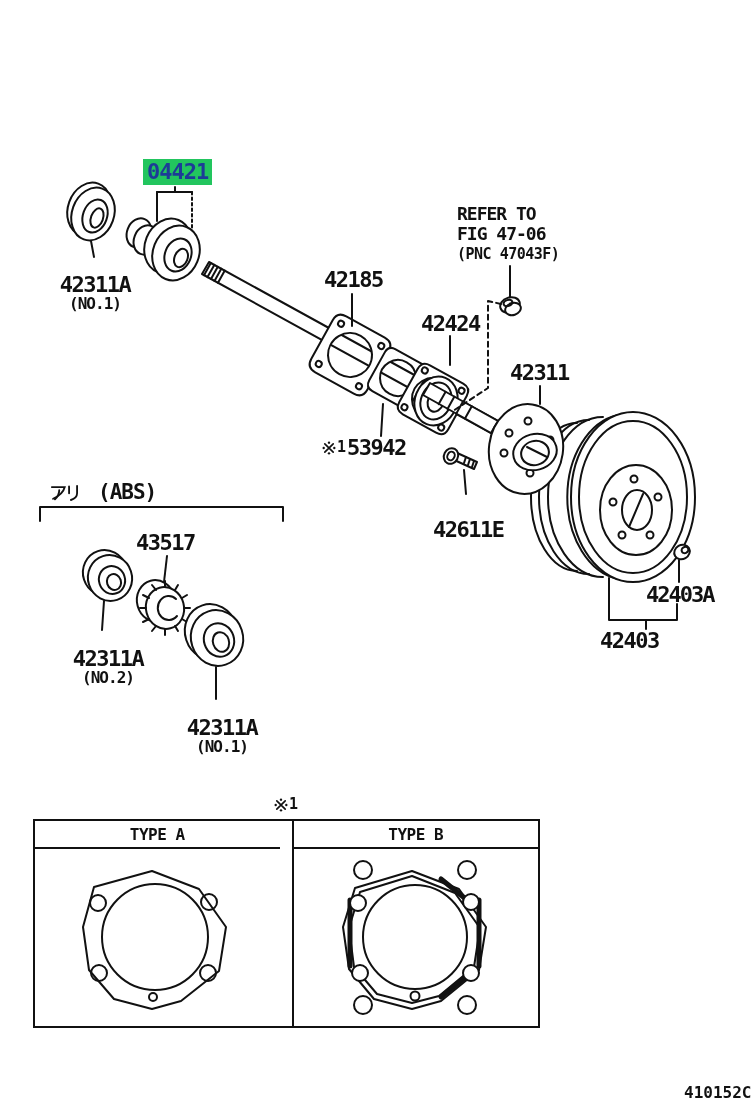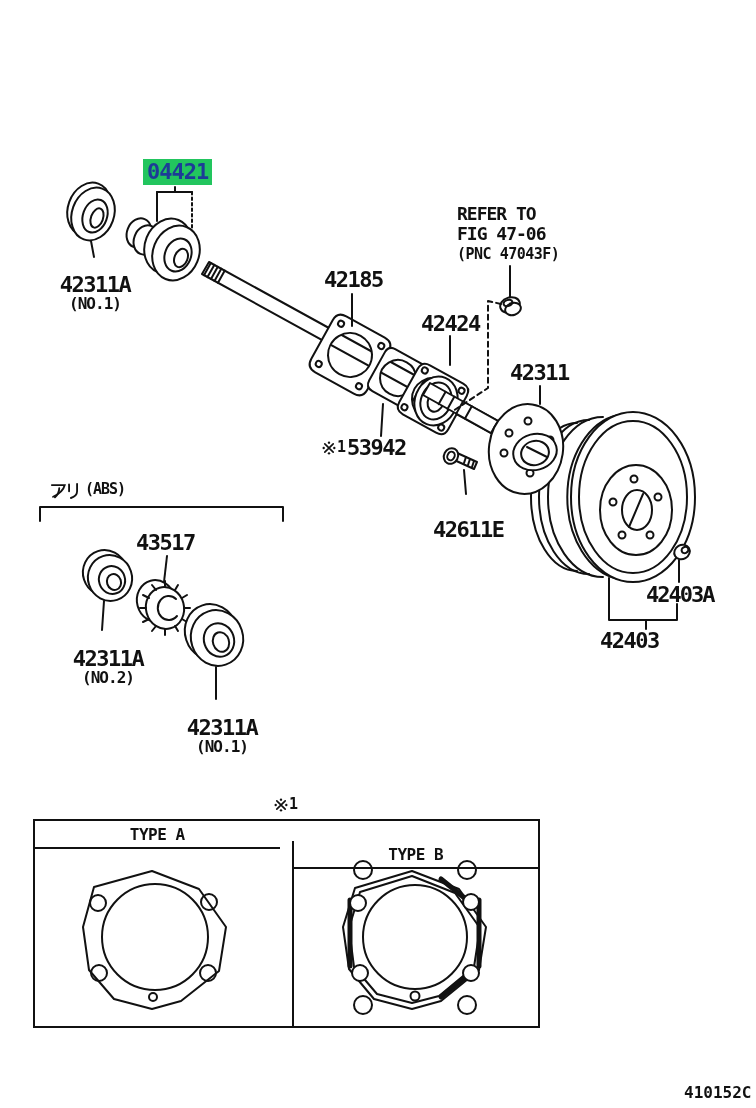--- a/index.html
+++ b/index.html
@@ -14,28 +14,28 @@
   .stack{text-align:center;margin-top:17px;}
   .hl{
     background:#22c55e;color:#1d3b97;padding:1px 4px 2px 4px;
     font-size:22px;letter-spacing:-1px;font-weight:bold;
   }
   .note{font-size:18px;letter-spacing:-1px;line-height:20px;}
   .note .small{font-size:15px;letter-spacing:-0.5px;text-align:right;}
   .refrow{display:flex;align-items:baseline;gap:1px;}
   .refmark{display:inline-flex;align-items:center;gap:0px;font-size:15px;letter-spacing:0;}
   .refmark svg{position:static;margin-right:1px;}
-  .abslbl{display:flex;align-items:center;gap:3px;font-size:15px;letter-spacing:-1px;}
+  .abslbl{display:flex;align-items:center;gap:16px;font-size:21px;letter-spacing:-1px;}
   .abslbl svg{position:static;}
   .spec-table{
     position:absolute;left:33px;top:819px;width:507px;height:209px;
     border:2px solid #111;box-sizing:border-box;display:flex;gap:12px;
   }
   .spec-col{flex:1;box-sizing:border-box;}
-  .spec-col.right{border-left:2px solid #111;margin-top:20px;}
+  .spec-col.right{border-left:2px solid #111;}
   .spec-head{
     height:28px;border-bottom:2px solid #111;box-sizing:border-box;
     display:flex;align-items:center;justify-content:center;
     font-weight:bold;font-size:16px;letter-spacing:-0.5px;
   }
   .footer-code{font-size:16px;letter-spacing:0;}
 </style>
 </head>
 <body>
 

